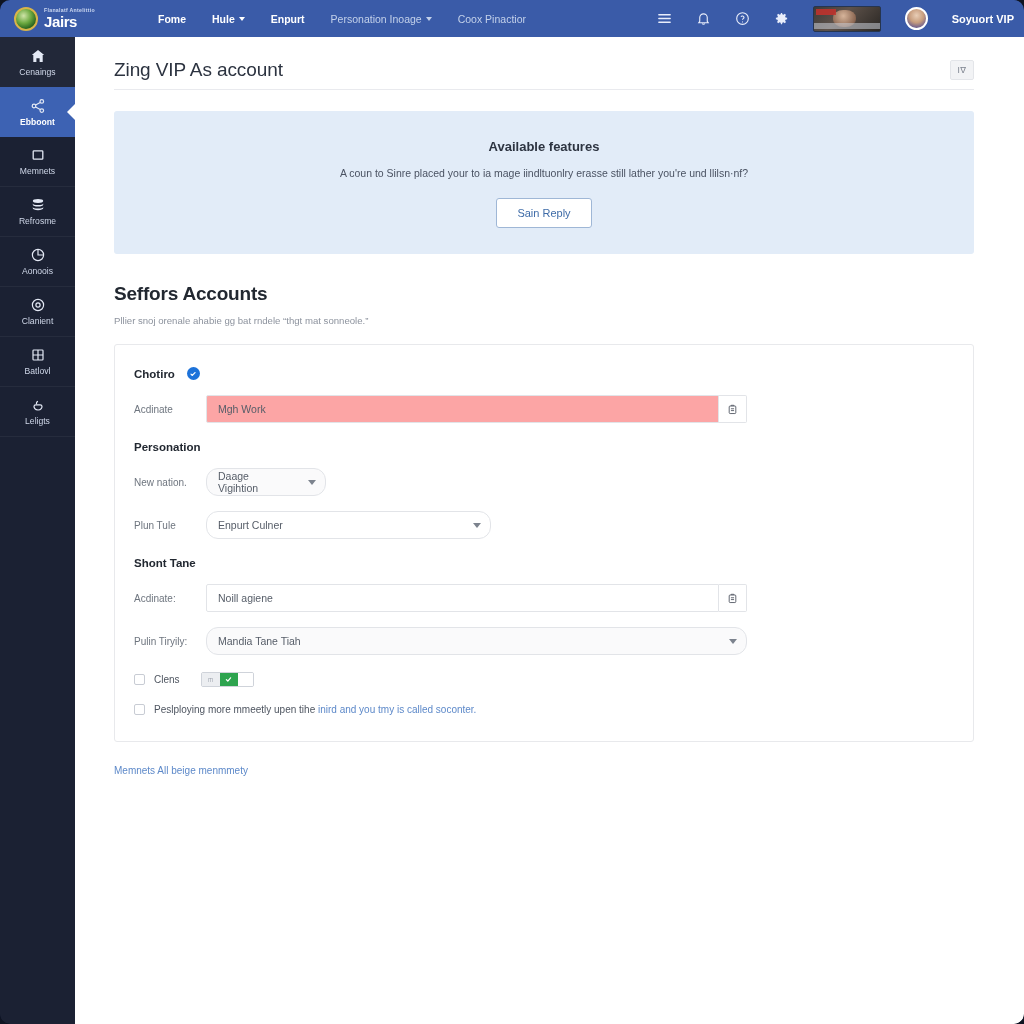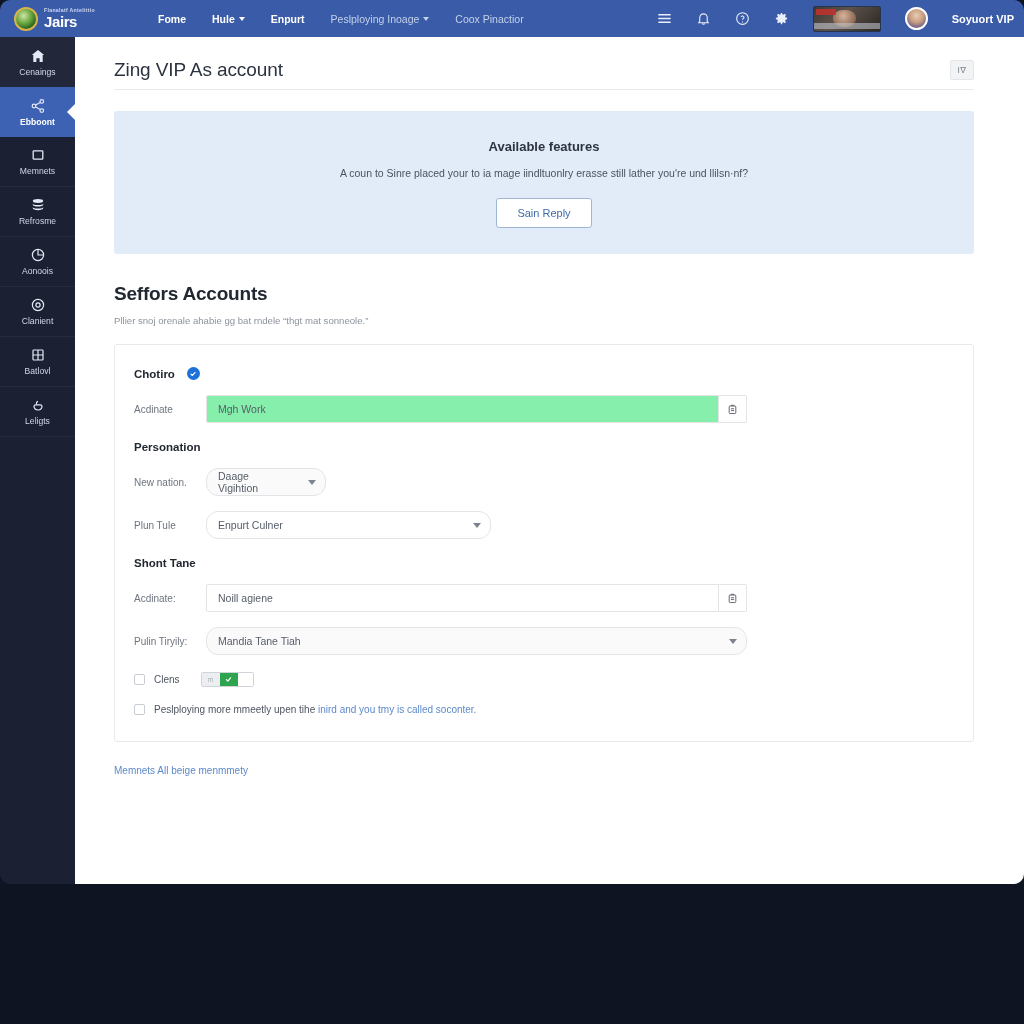--- a/index.html
+++ b/index.html
@@ -5,21 +5,21 @@
   * { box-sizing: border-box; margin: 0; padding: 0; }
   html, body {
     width: 1024px; height: 1024px;
     font-family: "Liberation Sans", sans-serif;
     background: #0f1422;
     overflow: hidden;
   }
 
   .app {
     position: relative;
-    width: 1024px; height: 884px;
+    width: 1024px; height: 1024px;
     background: #10182b;
     border-radius: 10px;
     overflow: hidden;
   }
 
   
   .navbar {
     position: absolute; top: 0; left: 0;
     width: 1024px; height: 37px;
     background: #3a5ba8;
@@ -223,21 +223,21 @@
   .flabel {
     width: 72px; flex: 0 0 auto;
     font-size: 10px; color: #6e757f;
     filter: blur(.4px);
   }
   .ctrl { display: flex; align-items: stretch; }
 
   .tf {
     height: 28px;
     border: 1px solid #e2e4e8;
-    background: #86efac;
+    background: #fca5a5;
     display: flex; align-items: center;
     padding: 0 11px;
     font-size: 10.5px; color: #565d68;
     filter: blur(.35px);
     border-radius: 2px 0 0 2px;
   }
   .tf.white { background: #ffffff; }
   .tf-copy {
     width: 28px; height: 28px; flex: 0 0 auto;
     border: 1px solid #e2e4e8; border-left: none;
@@ -322,21 +322,21 @@
         <span>Fome</span>
       </div>
       <div class="nav-link">
         <span>Hule</span>
         <i class="caret-d"></i>
       </div>
       <div class="nav-link">
         <span>Enpurt</span>
       </div>
       <div class="nav-link dim">
-        <span>Peslploying Inoage</span>
+        <span>Personation Inoage</span>
         <i class="caret-d"></i>
       </div>
       <div class="nav-link dim">
         <span>Coox Pinactior</span>
       </div>
     </div>
 
     <div class="nav-right">
       <span class="nav-ic">
         <svg viewBox="0 0 16 16" fill="none" stroke="currentColor" stroke-width="1.6" stroke-linecap="round">

